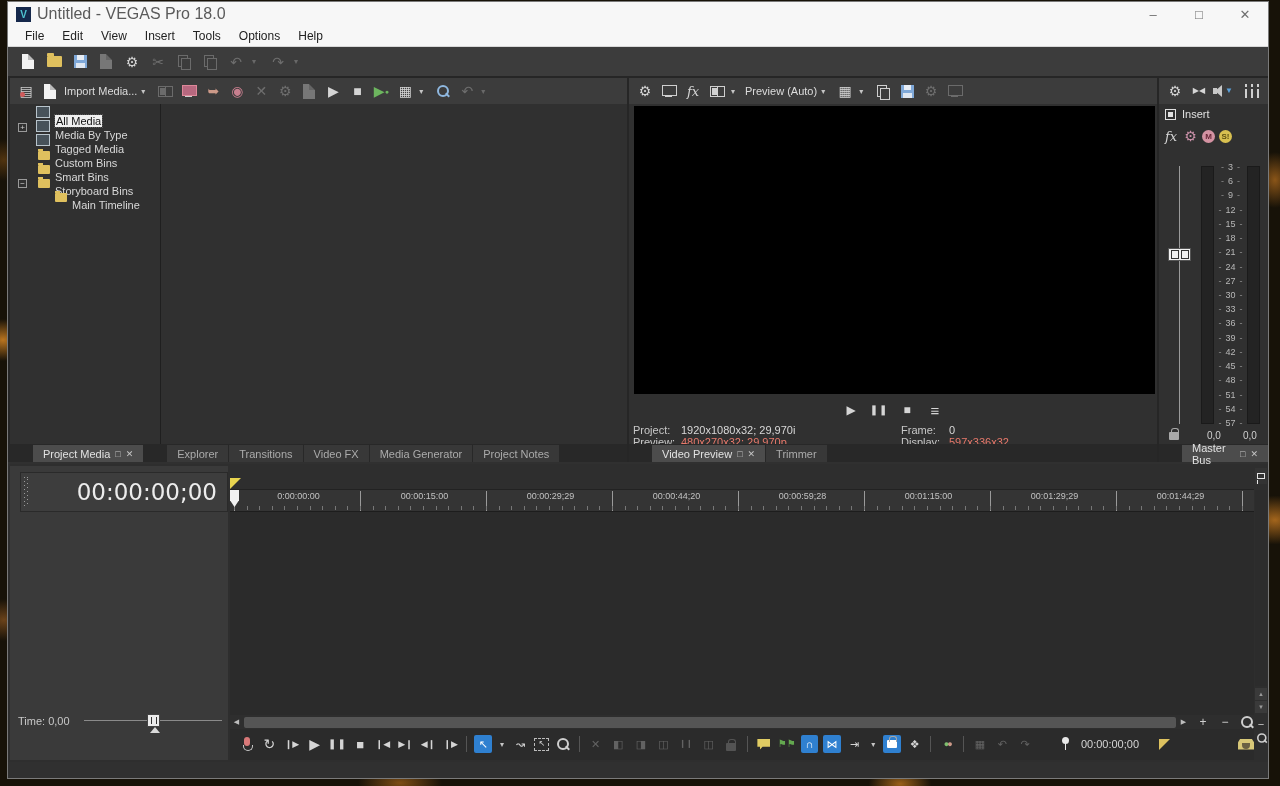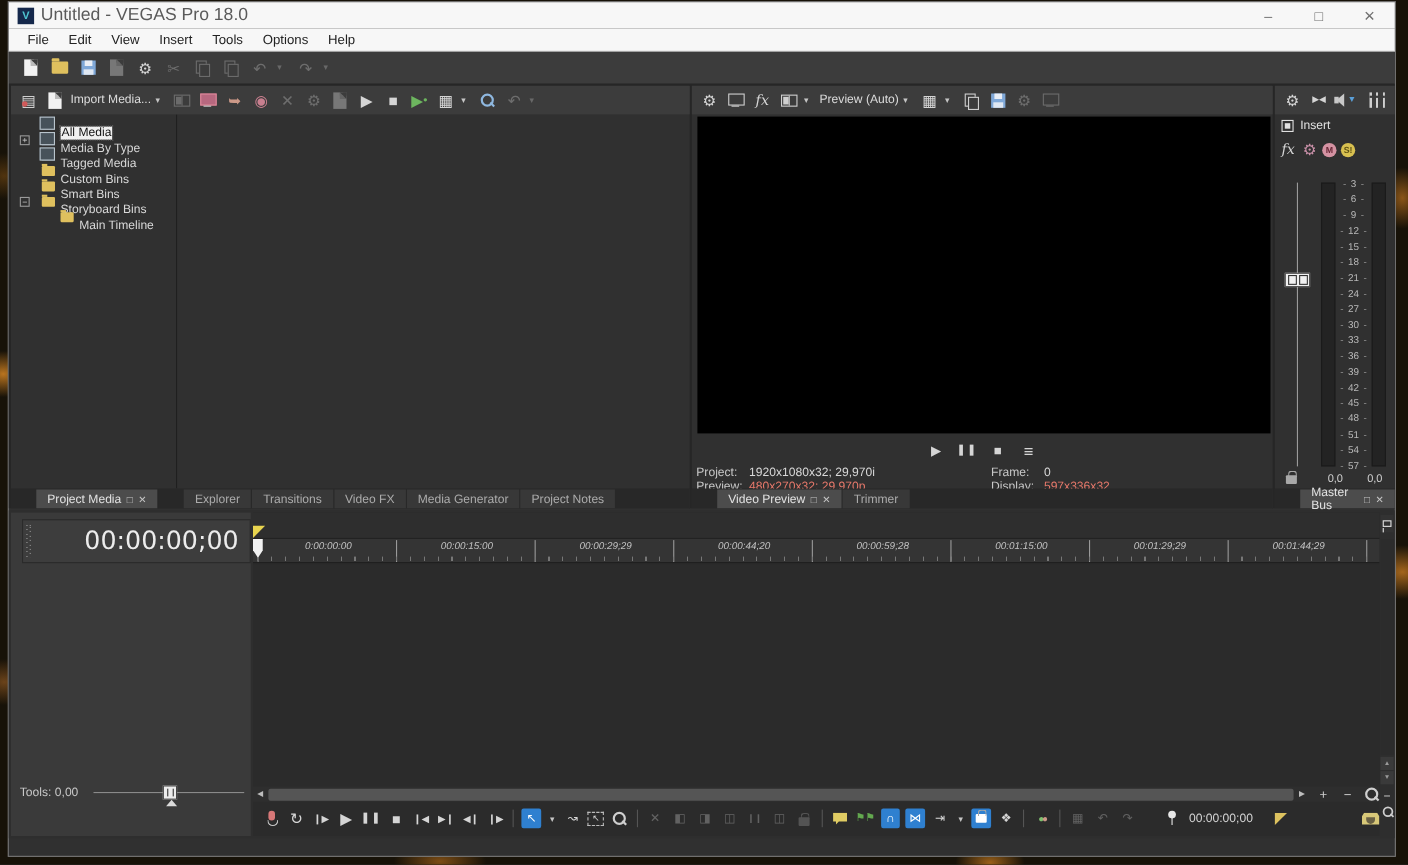--- a/index.html
+++ b/index.html
@@ -168,21 +168,21 @@
     display:flex; align-items:center; justify-content:center; }
   .rate-handle::before { content:""; width:4px; height:7px; border-left:1.5px solid #333; border-right:1.5px solid #333; }
   .rate-center { position:absolute; left:48%; top:13px; width:0; height:0;
     border-left:5px solid transparent; border-right:5px solid transparent; border-bottom:6px solid #dadada; }
 
   .tl-right { position:absolute; left:222px; top:2px; right:14px; bottom:2px; background:#2b2b2b; }
   .marker-strip { position:absolute; left:0; right:0; top:0; height:24px; background:#2e2e2e; border-bottom:1px solid #222; }
   .ruler { position:absolute; left:0; right:0; top:24px; height:22px; background:#343434; border-bottom:1px solid #1d1d1d; }
   .ruler-labels { position:absolute; left:4px; top:1px; right:0; display:flex; overflow:hidden; }
   .ruler-labels .item { width:126px; flex:none; font-size:9px; color:#c2c2c2; border-left:1px solid #9a9a9a;
-    padding-left:2px; height:20px;font-style:italic; }
+    padding-left:2px; height:20px; }
   .ruler-minor { position:absolute; left:4px; right:0; bottom:1px; height:4px;
     background:repeating-linear-gradient(90deg, #777 0 1px, transparent 1px 12.6px); }
   .playhead-flag { position:absolute; left:0; top:12px; width:0; height:0;
     border-left:11px solid #e8d44f; border-bottom:11px solid transparent; z-index:3; }
   .playhead { position:absolute; left:0; top:24px; width:9px; height:17px; background:#f2f2f2; z-index:3;
     clip-path:polygon(0 0,100% 0,100% 60%,50% 100%,0 60%); }
   .tracks { position:absolute; left:0; right:0; top:47px; bottom:45px; background:#2b2b2b; }
 
   .hscroll { position:absolute; left:0; right:0; bottom:31px; height:14px; background:#2e2e2e; display:flex; align-items:center; }
   .scr-btn { width:13px; height:13px; display:flex; align-items:center; justify-content:center; font-size:7px; color:#bdbdbd; flex:none; }
@@ -480,21 +480,21 @@
     </div>
   </div>
 
   <div class="tl">
     <div class="tl-left">
       <div class="tc-display">
         <div class="tc-grip"></div>
         <span>00:00:00;00</span>
       </div>
       <div class="rate-row">
-        <span>Tools:</span>&nbsp;
+        <span>Time:</span>&nbsp;
         <span>0,00</span>
         <div class="rate-slider">
           <div class="rate-line"></div>
           <div class="rate-handle"></div>
           <div class="rate-center"></div>
         </div>
       </div>
     </div>
 
     <div class="tl-right">

